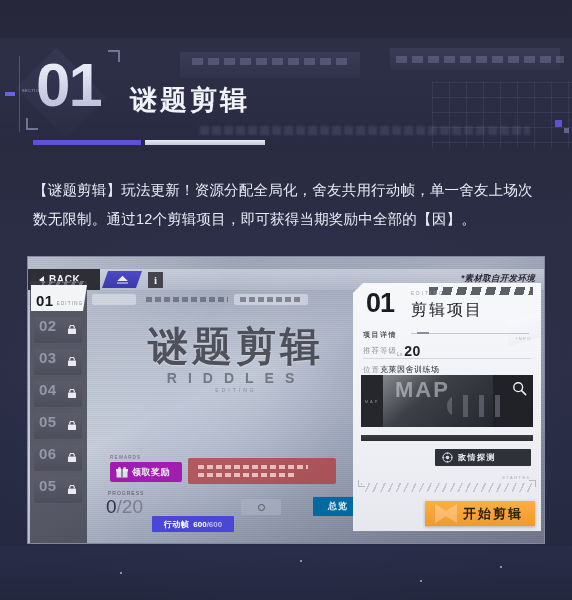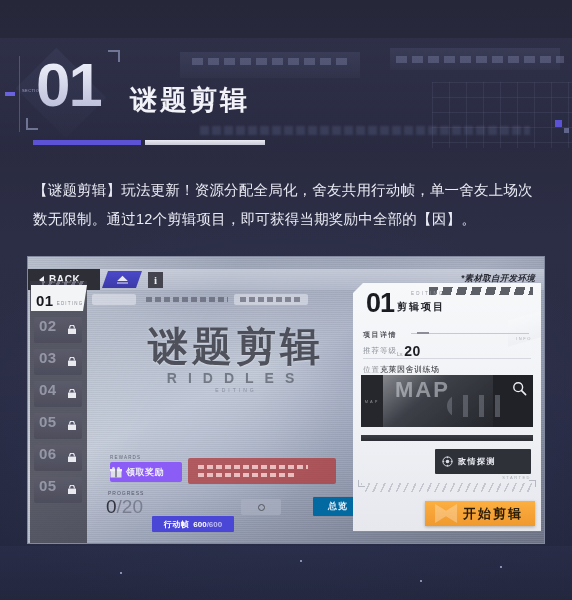--- a/index.html
+++ b/index.html
@@ -197,21 +197,21 @@
   }
   .hud-line {
     position: absolute; height: 5px; filter: blur(0.7px);
     background: repeating-linear-gradient(to right,
       rgba(70,72,88,0.55) 0 6px, rgba(0,0,0,0) 6px 9px);
   }
 
   
   .reward-btn {
     position: absolute; left: 82px; top: 205px; width: 72px; height: 20px;
-    background: #8b5cf6; display: flex; align-items: center; gap: 4px; 
+    background: #a21caf; display: flex; align-items: center; gap: 4px; padding-left: 6px;
     border-radius: 2px;
   }
   .reward-btn .txt { font-size: 9px; font-weight: 700; color: #f0f1f6; letter-spacing: .5px; }
   .warn-box {
     position: absolute; left: 160px; top: 201px; width: 148px; height: 26px;
     background: rgba(176,52,52,0.72); border-radius: 2px;
   }
   .warn-box .l1, .warn-box .l2 {
     position: absolute; left: 10px; height: 4px; width: 110px;
     background: repeating-linear-gradient(to right,
@@ -266,22 +266,22 @@
   .card-hdr { position: absolute; left: 0; top: 0; width: 100%; height: 40px; }
   .card-num {
     position: absolute; left: 13px; top: 5px;
     font-size: 27px; font-weight: 700; color: #1b1c22; letter-spacing: -1px;
   }
   .card-sub {
     position: absolute; left: 58px; top: 8px; font-size: 4.5px;
     color: #9b9da8; letter-spacing: 2.2px;
   }
   .card-title {
-    position: absolute; left: 44px; top: 17px; font-size: 10px;
-    font-weight: 700; color: #22232a; letter-spacing: 2px;
+    position: absolute; left: 58px; top: 17px; font-size: 16px;
+    font-weight: 400; color: #22232a; letter-spacing: 2px;
   }
   .card-stripe {
     position: absolute; right: 8px; top: 4px; width: 104px; height: 8px;
     background: repeating-linear-gradient(105deg,
       #5e6068 0 9px, rgba(0,0,0,0) 9px 14px);
   }
   .card-cut {
     position: absolute; right: -1px; top: 28px; width: 34px; height: 26px;
     background: linear-gradient(180deg,#f7f8fa,#eef0f4);
     transform: skewY(-16deg); transform-origin: right top;
@@ -338,21 +338,21 @@
   }
   .map-search {
     position: absolute; right: 6px; top: 6px; width: 15px; height: 15px;
   }
   .map-bar {
     position: absolute; left: 8px; top: 152px; width: 172px; height: 6px;
     background: linear-gradient(180deg,#3a3c43,#2b2d33);
   }
 
   .detect-btn {
-    position: absolute; left: 82px; top: 166px; width: 96px; height: 25px;
+    position: absolute; left: 82px; top: 166px; width: 96px; height: 17px;
     background: #2f3138; display: flex; align-items: center; gap: 5px; padding-left: 7px;
     border-radius: 1px;
   }
   .detect-btn .txt { font-size: 8px; font-weight: 700; color: #eef0f6; letter-spacing: 1.5px; }
   .start-label {
     position: absolute; right: 10px; top: 192px; font-size: 4px;
     color: #a9acb6; letter-spacing: 1.5px;
   }
   .chevrons {
     position: absolute; left: 8px; top: 200px; width: 172px; height: 9px;

